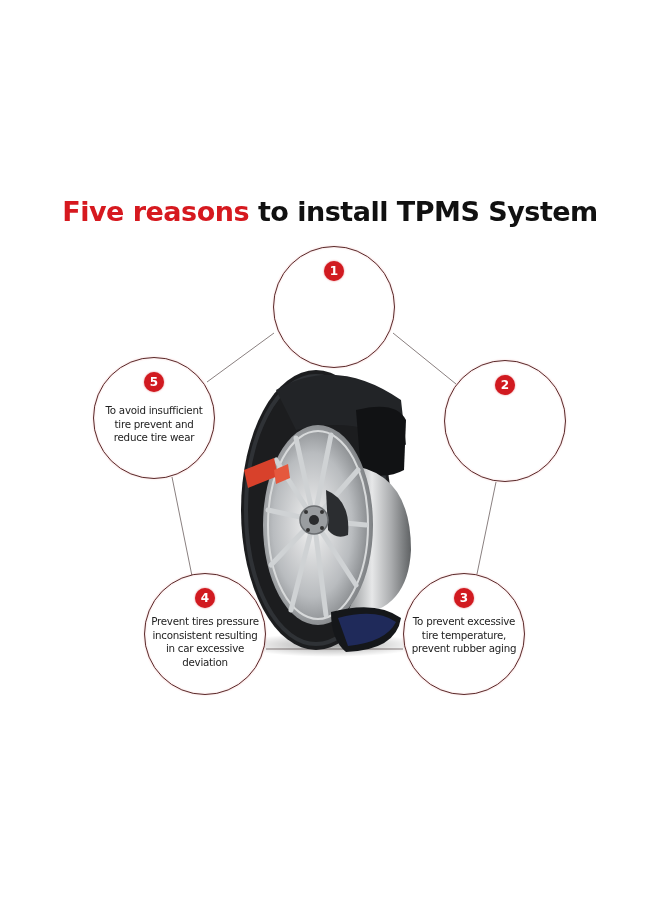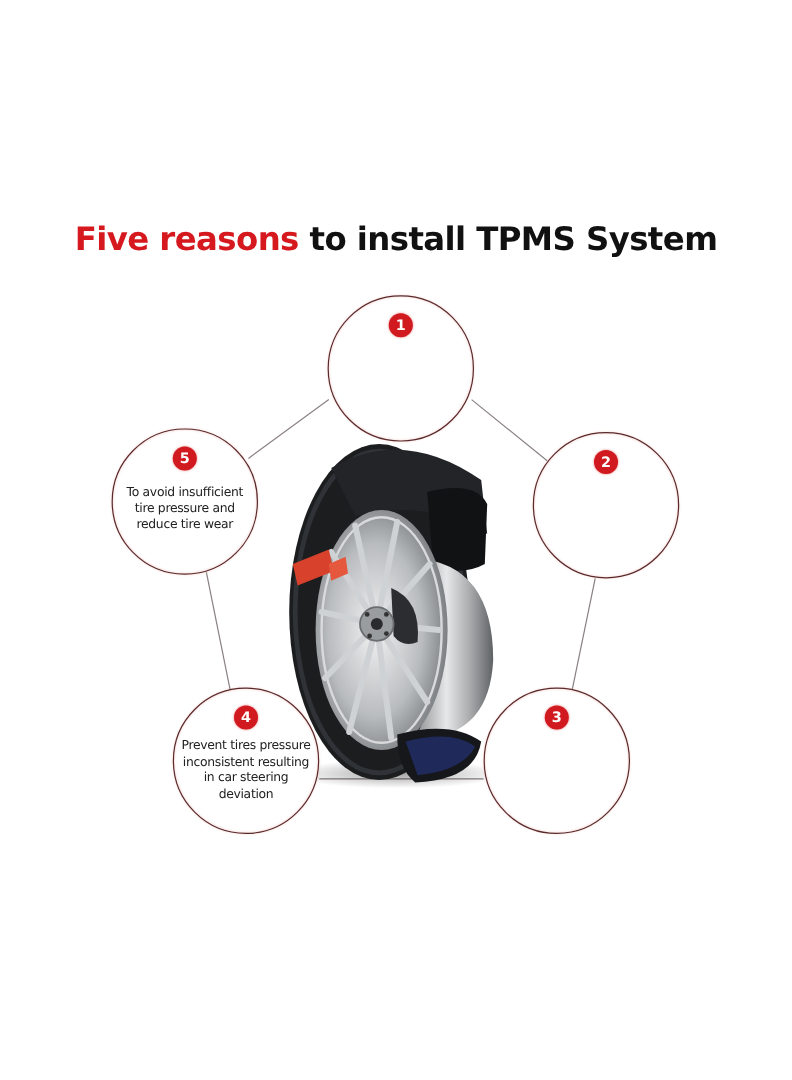--- a/index.html
+++ b/index.html
@@ -1,18 +1,18 @@
 <!DOCTYPE html>
 <html><head>
 <meta charset="utf-8">
 <style>
   html, body { margin: 0; padding: 0; background: #ffffff; }
   body { width: 660px; height: 900px; position: relative; overflow: hidden; font-family: "Liberation Sans", "DejaVu Sans", sans-serif; }
   .title {
-    position: absolute; left: 0; top: 184px; width: 660px; text-align: center;
+    position: absolute; left: 0; top: 196px; width: 660px; text-align: center;
     font-family: "DejaVu Sans", "Liberation Sans", sans-serif; font-weight: bold;
     font-size: 27px; letter-spacing: -0.5px; color: #111111; white-space: nowrap;
   }
   .title .accent { color: #d6191f; }
   svg.connectors { position: absolute; left: 0; top: 0; width: 660px; height: 900px; }
   .bubble {
     position: absolute; width: 122px; height: 122px; border-radius: 50%;
     border: 1.6px solid #5a2a2a; background: #ffffff; box-sizing: border-box;
     box-shadow: 0 0 2px rgba(214,25,31,0.25) inset, 0 0 2px rgba(214,25,31,0.2);
     display: flex; flex-direction: column; align-items: center; justify-content: flex-start;
@@ -110,23 +110,24 @@
 <div class="bubble" style="left:273px; top:246px;">
   <div class="badge">1</div>
 </div>
 
 <div class="bubble" style="left:444px; top:360px;">
   <div class="badge">2</div>
 </div>
 
 <div class="bubble" style="left:403px; top:573px;">
   <div class="badge">3</div>
+  <div class="btext" style="padding:0 3px;">To prevent excessive tire temperature, prevent rubber aging</div>
 </div>
 
 <div class="bubble" style="left:144px; top:573px;">
   <div class="badge">4</div>
-  <div class="btext" style="padding:0 3px;">Prevent tires pressure inconsistent resulting in car steering deviation</div>
+  <div class="btext" style="padding:0 3px;">Prevent tires pressure inconsistent resulting in car excessive deviation</div>
 </div>
 
 <div class="bubble" style="left:93px; top:357px;">
   <div class="badge" style="margin-bottom:12px;">5</div>
-  <div class="btext" style="padding:0 4px;">To avoid insufficient tire pressure and reduce tire wear</div>
+  <div class="btext" style="padding:0 4px;">To avoid insufficient tire prevent and reduce tire wear</div>
 </div>
 
 </body></html>

